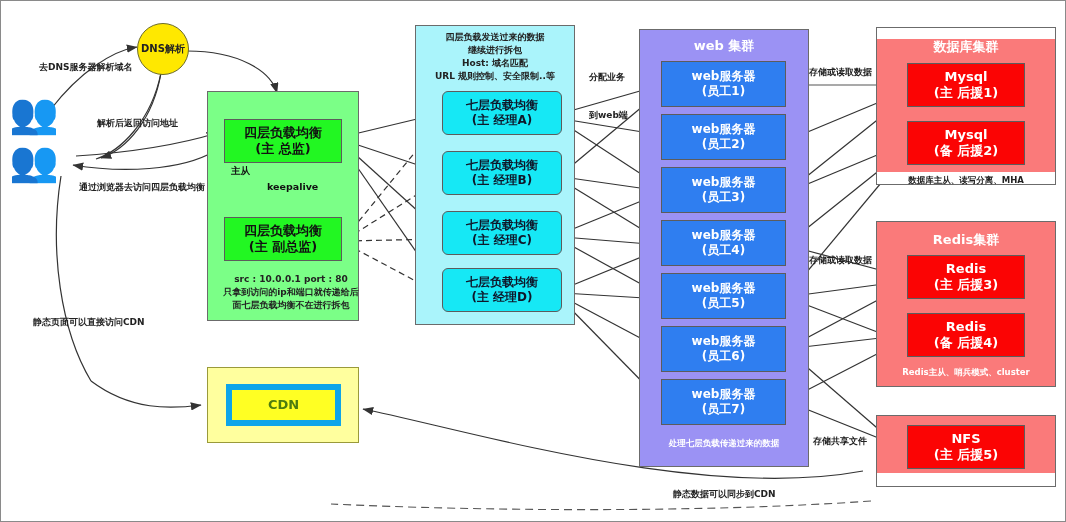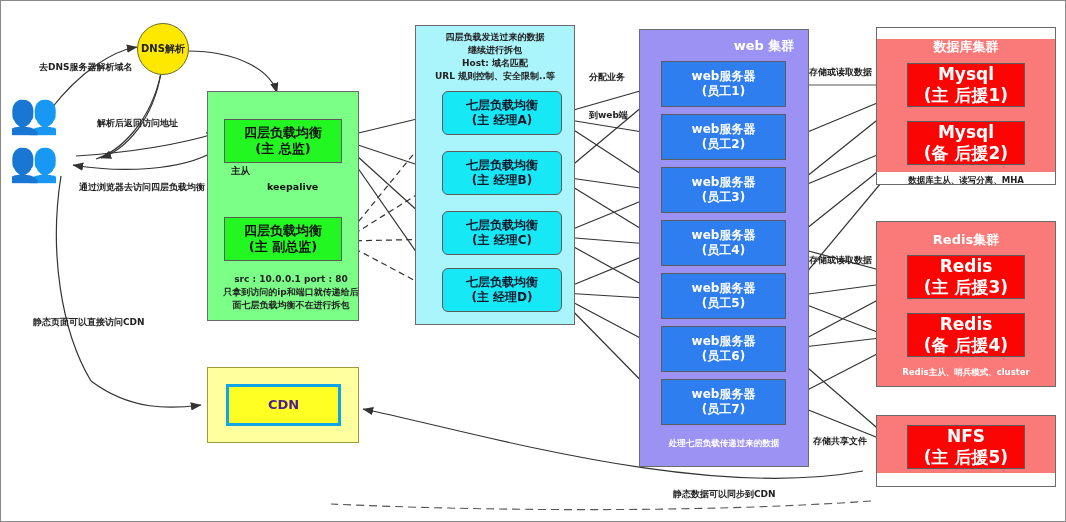--- a/index.html
+++ b/index.html
@@ -18,22 +18,22 @@
   .panel-purple{background:#9b92f4;}
   .panel-pink{background:#fa7a7a;}
   .panel-yellow{background:#ffff9e;border:1px solid #9a9a3a;}
   
   .node{position:absolute;box-sizing:border-box;border:1px solid #5c5c5c;
         display:flex;flex-direction:column;justify-content:center;
         text-align:center;line-height:1.25;}
   .node-green{background:#22f722;color:#111;font-weight:bold;font-size:13px;}
   .node-cyan{background:#16e8f5;color:#0f172a;font-weight:bold;font-size:12px;border-radius:6px;}
   .node-blue{background:#2f7ef0;color:#fff;font-weight:bold;font-size:12px;}
-  .node-red{background:#fb0404;color:#fff;font-weight:bold;font-size:17px;}
-  .node-yellow{background:#ffff23;color:#4c1d95;font-weight:bold;font-size:13px;border:3px solid #0ea5e9;}
+  .node-red{background:#fb0404;color:#fff;font-weight:bold;font-size:13px;}
+  .node-yellow{background:#ffff23;color:#4d7c0f;font-weight:bold;font-size:13px;border:6px solid #0ea5e9;}
   .panel-title{position:absolute;color:#fff;font-weight:bold;font-size:13px;text-align:center;}
   .panel-note{position:absolute;color:#fff;font-weight:bold;font-size:8.5px;text-align:center;width:100%;}
   .note{position:absolute;font-size:9px;font-weight:bold;color:#222;text-align:center;
         line-height:1.45;white-space:pre-line;}
   .edge-label{position:absolute;font-size:9px;font-weight:bold;color:#222;
         background:transparent;white-space:nowrap;}
   .people{position:absolute;color:#000;}
   .kp{position:absolute;font-size:9.5px;font-weight:bold;color:#111;white-space:nowrap;}
 </style>
 </head>
@@ -177,21 +177,21 @@
   </div>
   <div class="node node-cyan" style="left:441px;top:267px;width:120px;height:44px;">
     <span>七层负载均衡</span>
     <span>(主 经理D)</span>
   </div>
 
   <div class="edge-label" style="left:588px;top:70px;">分配业务</div>
   <div class="edge-label" style="left:588px;top:108px;">到web端</div>
 
   <div class="panel panel-purple" style="left:638px;top:28px;width:170px;height:438px;"></div>
-  <div class="panel-title" style="left:638px;top:36px;width:170px;margin-left:40px;">web 集群</div>
+  <div class="panel-title" style="left:638px;top:36px;width:170px;">web 集群</div>
 
   <div class="node node-blue" style="left:660px;top:60px;width:125px;height:46px;">
     <span>web服务器</span>
     <span>(员工1)</span>
   </div>
   <div class="node node-blue" style="left:660px;top:113px;width:125px;height:46px;">
     <span>web服务器</span>
     <span>(员工2)</span>
   </div>
   <div class="node node-blue" style="left:660px;top:166px;width:125px;height:46px;">

